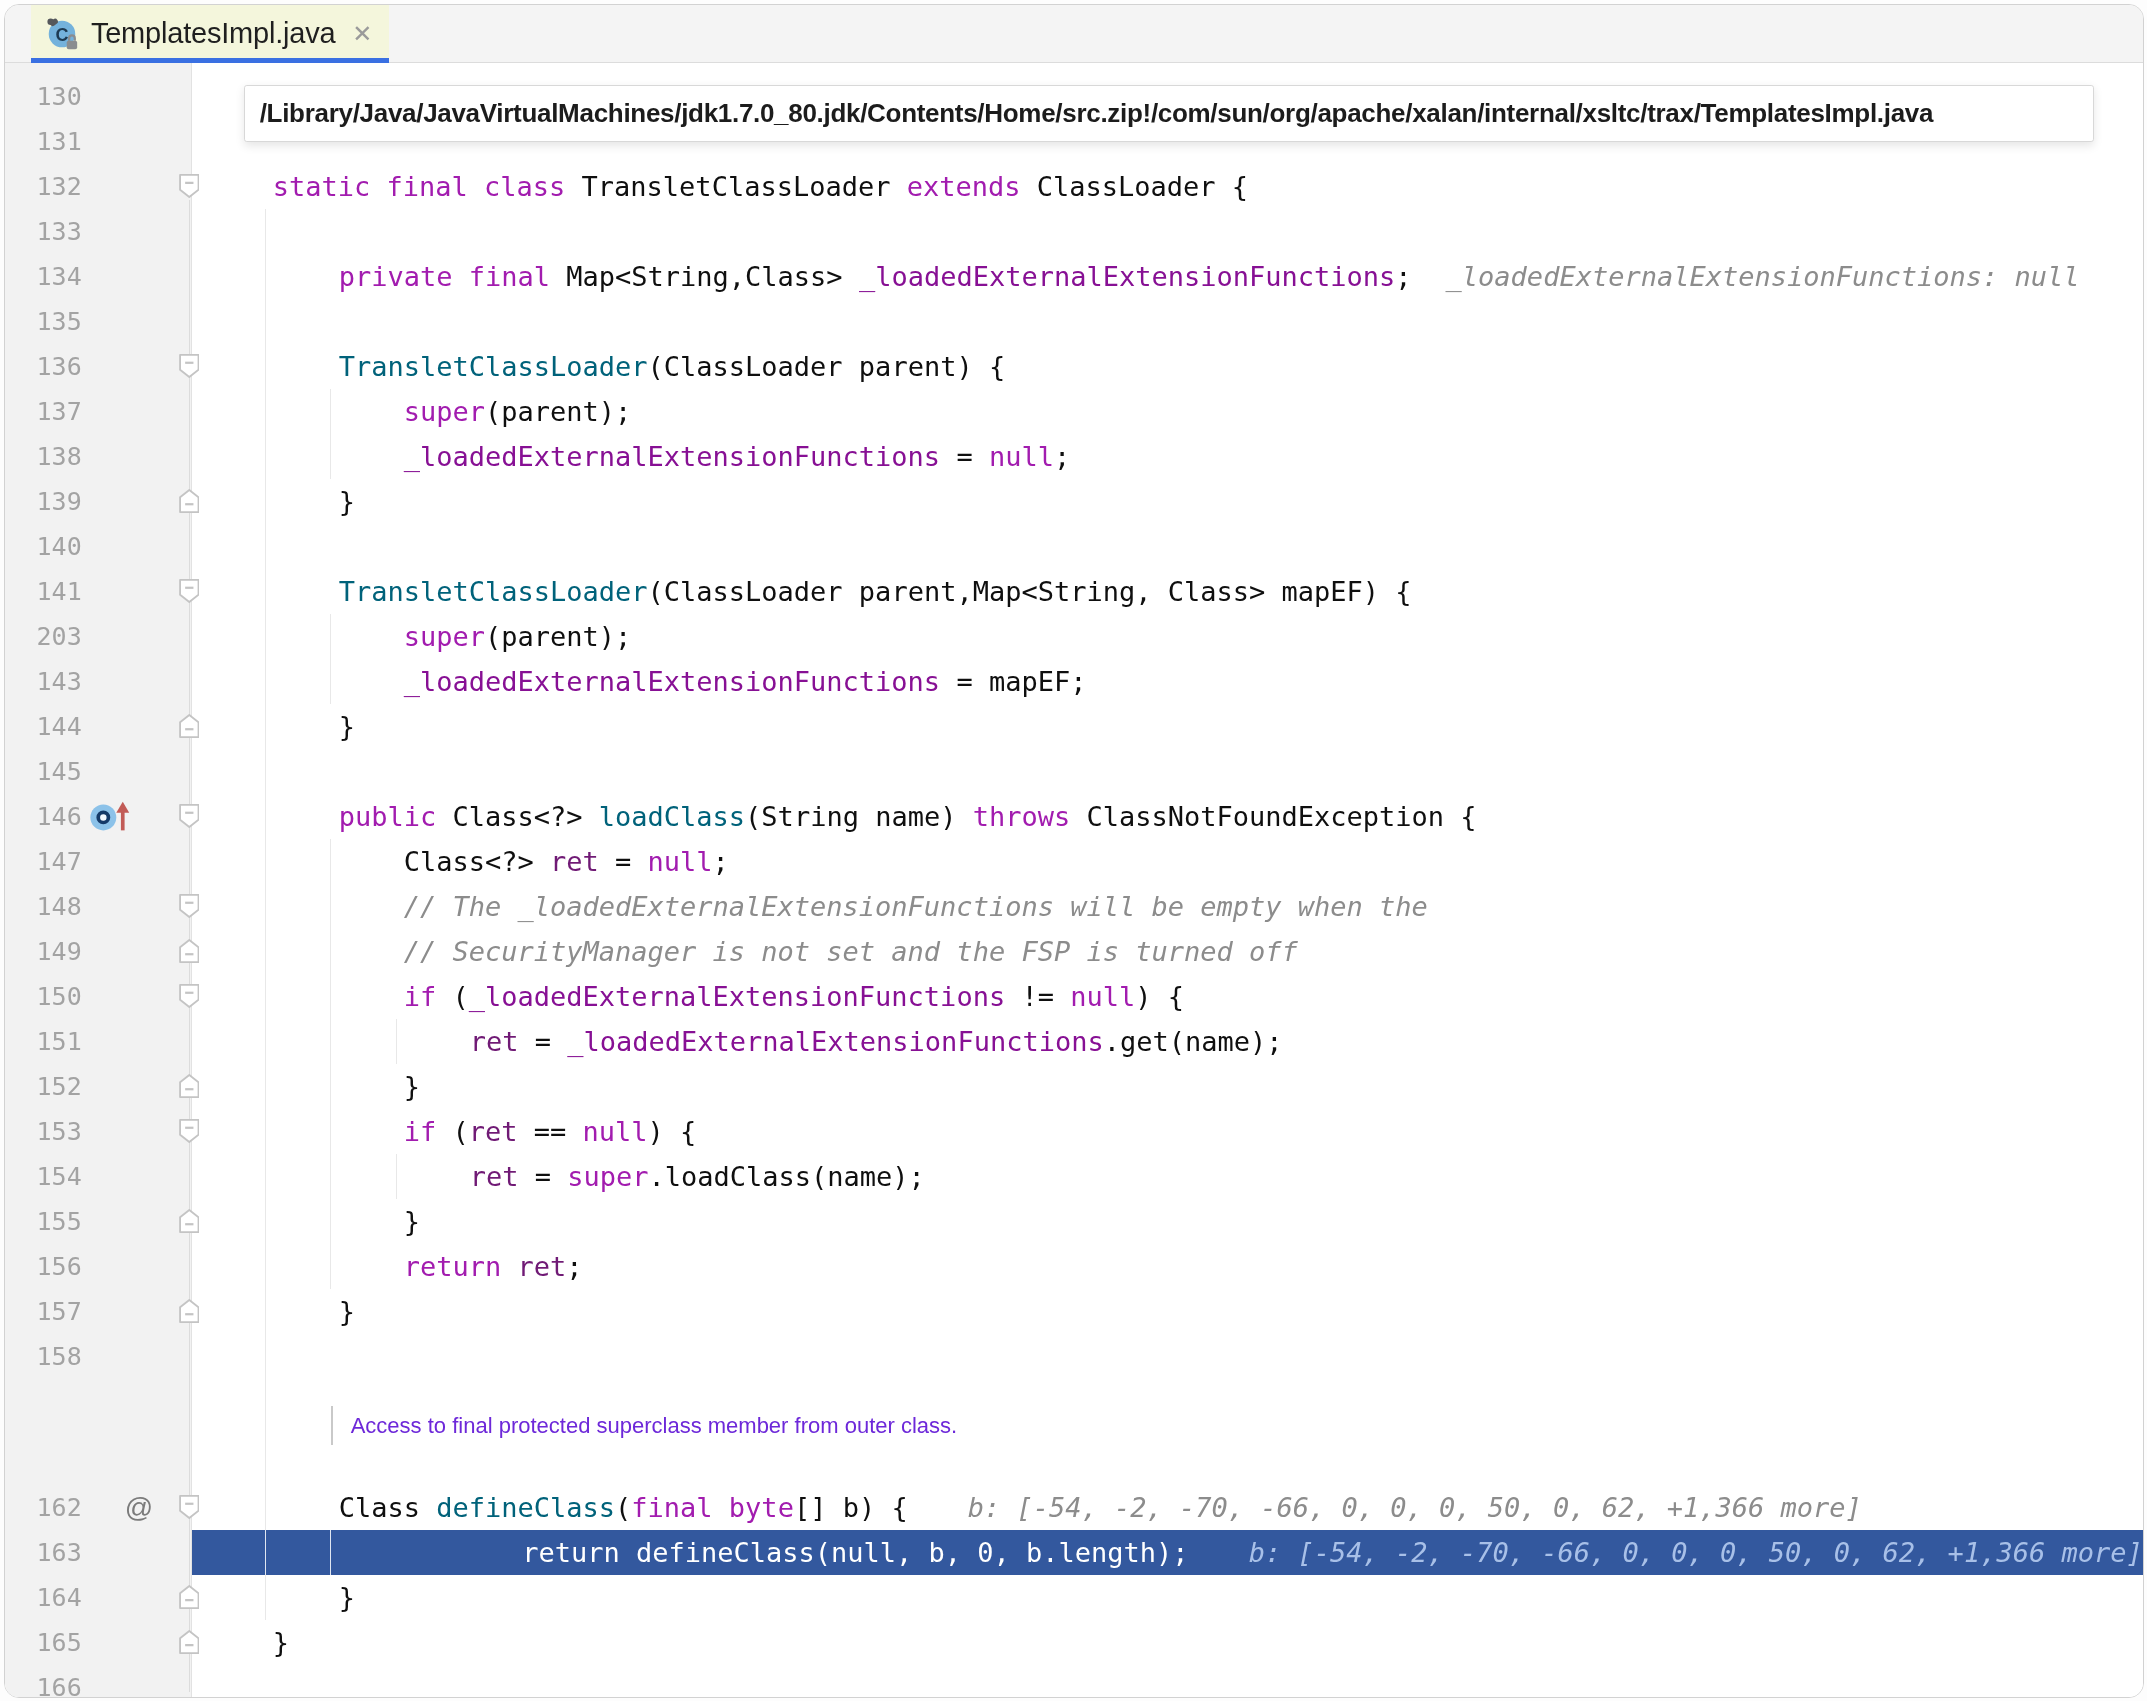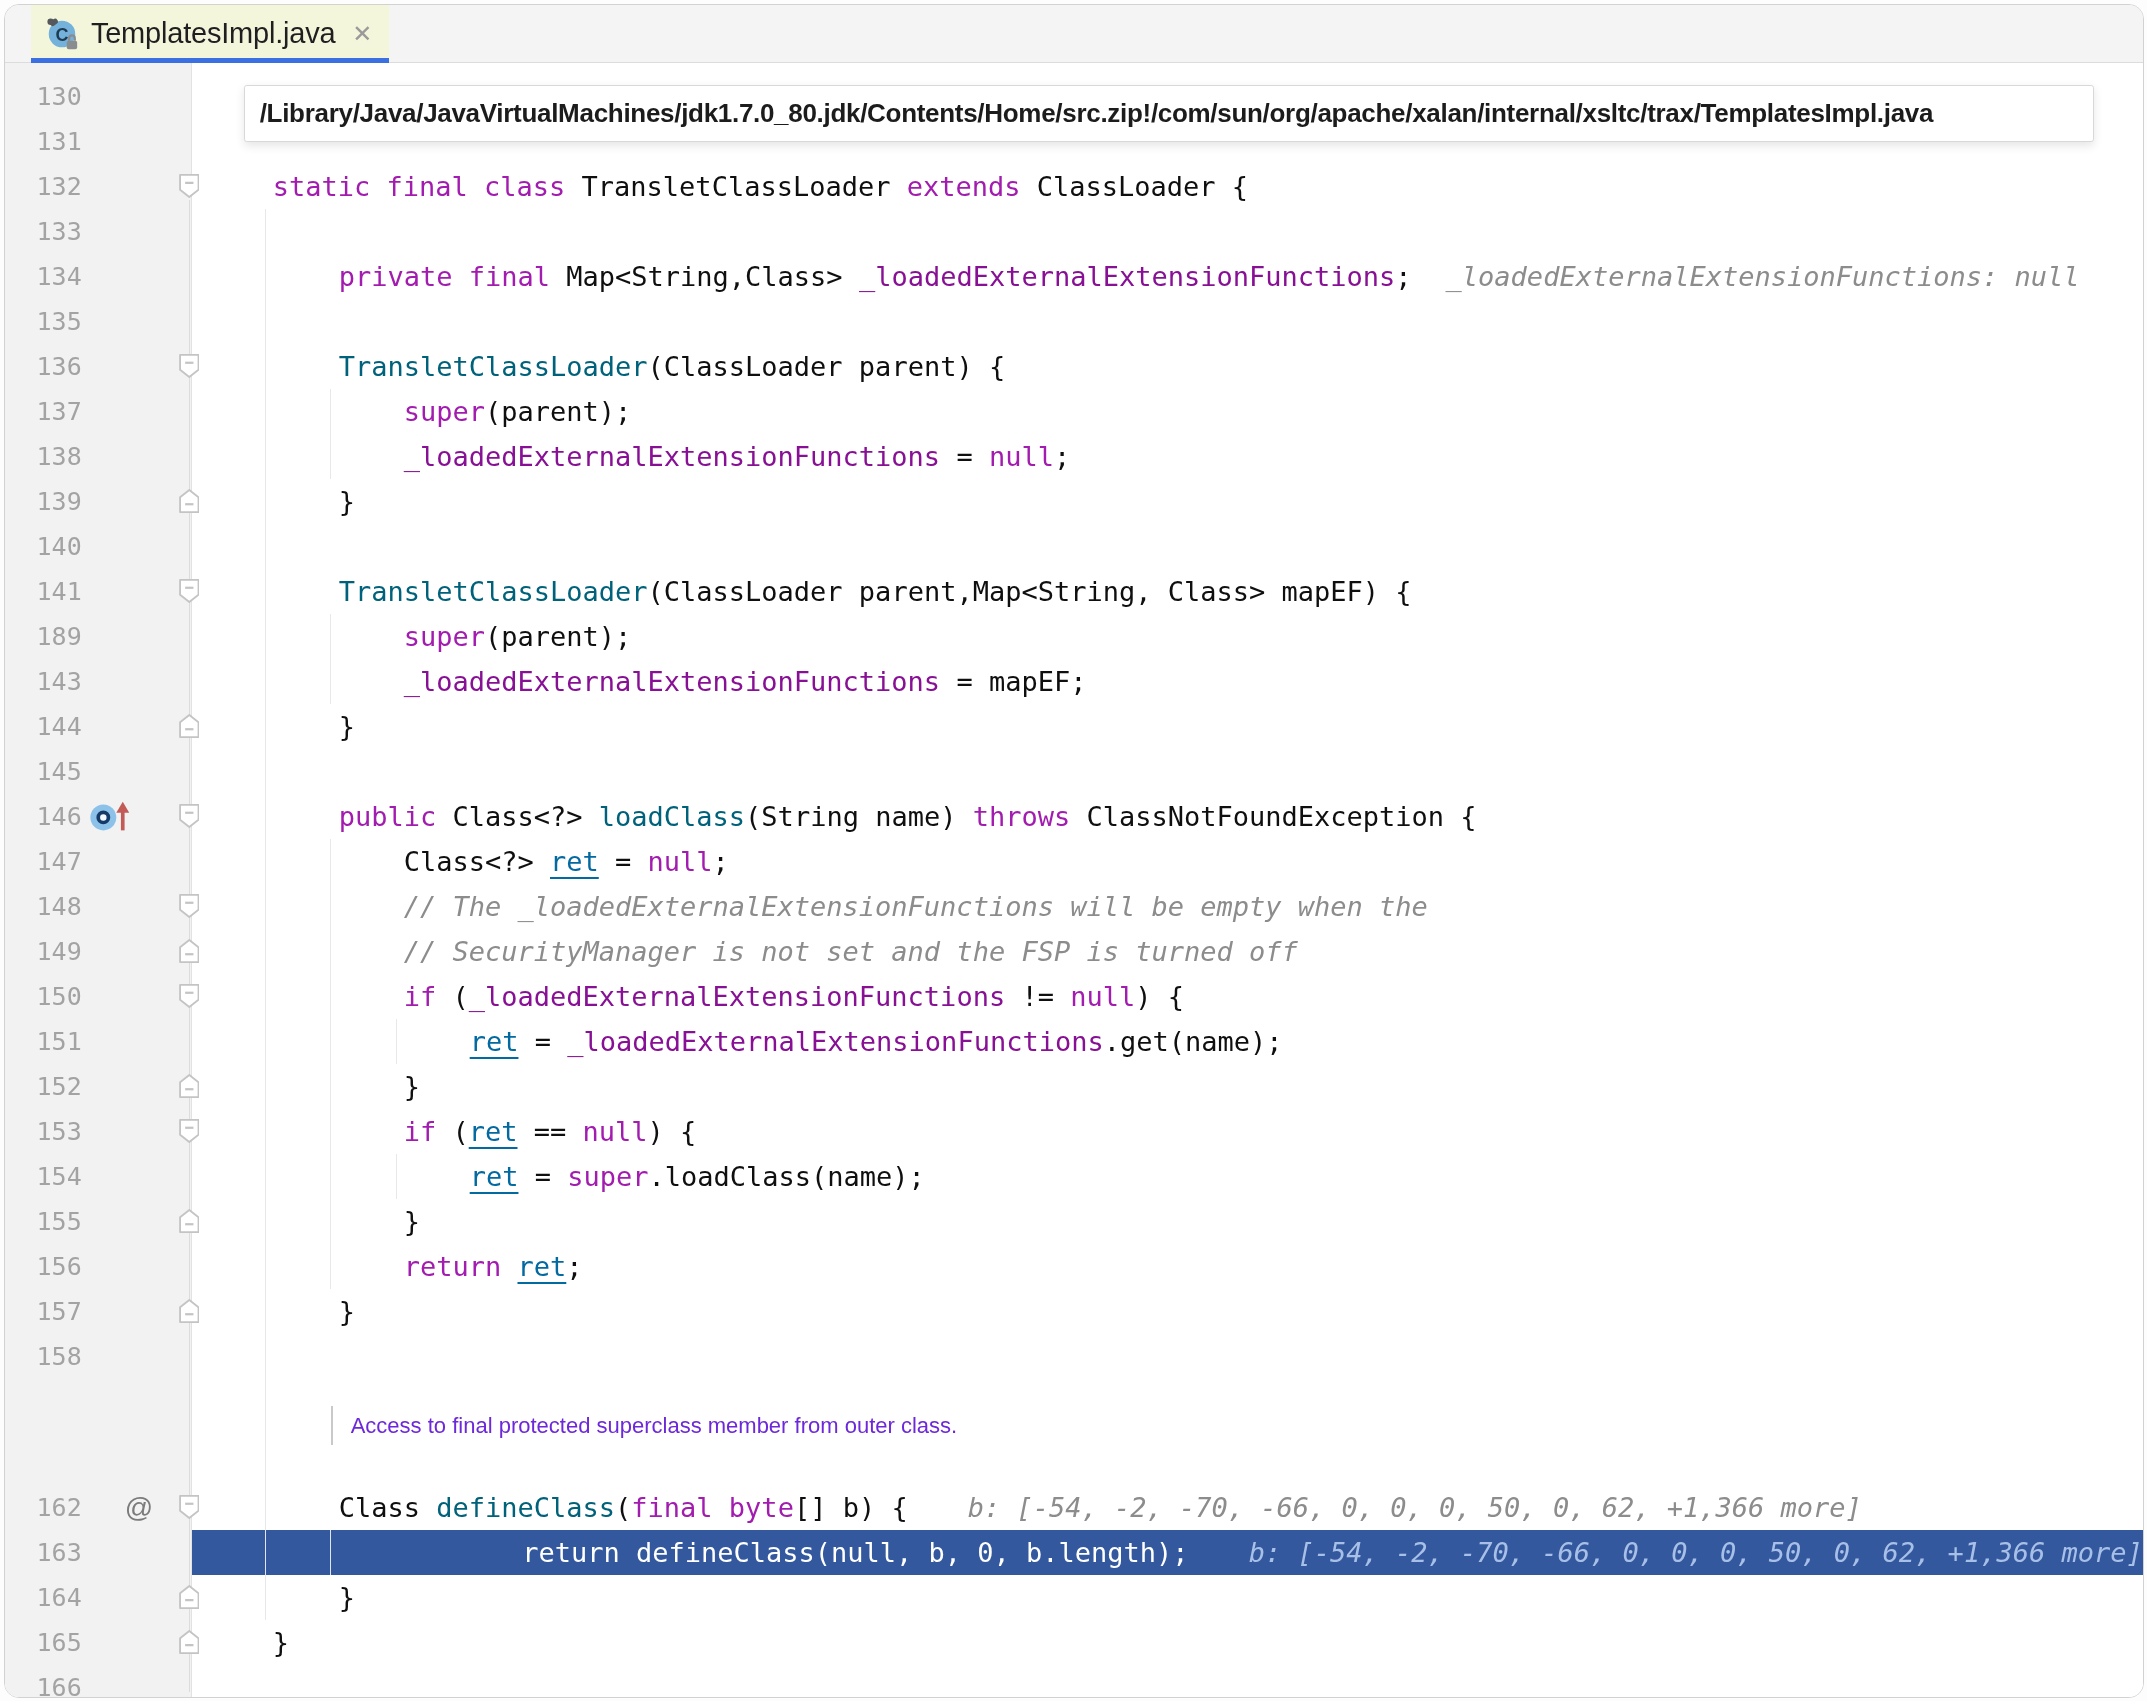--- a/index.html
+++ b/index.html
@@ -28,21 +28,21 @@
   .foldmark{ position:absolute; left:174px; top:10.3px; z-index:3; }
   .codecell{ position:absolute; left:187px; right:0; top:0; height:45px; white-space:nowrap; }
   .row.hl .codecell{ background:#33589e; }
   .guide{ position:absolute; top:0; bottom:0; width:0.9px; background:#e8e8e8; z-index:1; }
   .row.hl .guide{ background:rgba(255,255,255,0.85); }
   .codetext{ position:relative; z-index:2; height:45px; line-height:45px;
              font-family:"DejaVu Sans Mono",monospace; font-size:27px; color:#0f0f0f; }
   .t-kw{ color:#a21caf; } .t-mt{ color:#00627a; } .t-fd{ color:#871094; }
   .t-pl{ color:#0f0f0f; }
   .t-cm{ color:#8c8c8c; font-style:italic; }
-  .t-un{ color:#0369a1; text-decoration:underline; text-decoration-thickness:1.9px; text-underline-offset:5.6px; }
+  .t-un{ color:#701a75; text-decoration-thickness:1.9px; text-underline-offset:5.6px; }
   .t-wh{ color:#ffffff; }
   .hint{ font-style:italic; color:#8c8c8c; }
   .row.hl .hint{ color:#a8c0e8; }
   .foldtext{ position:relative; z-index:2; height:45px; line-height:45px; font-size:22px; color:#6d28d9;
              padding-left:159px; font-family:"Liberation Sans",sans-serif; }
   .foldbar{ position:absolute; left:139px; top:2.8px; bottom:2.8px; width:2.8px; background:#c9c9c9; z-index:2; }
 
   
   .pathbox{ position:absolute; left:239px; top:22.5px; width:1850px; height:57px; background:#ffffff;
             border:1.9px solid #d8d8d8; border-radius:2.8px; box-shadow:0 3.7px 9.4px rgba(0,0,0,0.10);
@@ -165,21 +165,21 @@
           <span class="foldmark"><svg width="20.6" height="24" viewBox="0 0 22 26">
               <polygon points="1,1 21,1 21,17 11,25 1,17" fill="#ffffff" stroke="#c4c4c4" stroke-width="2" stroke-linejoin="round"></polygon>
                  <line x1="6.5" y1="9.5" x2="15.5" y2="9.5" stroke="#c4c4c4" stroke-width="2.4"></line>
             </svg></span>
           <div class="codecell">
             <div class="guide" style="left: 73px;"></div>
             <div class="codetext" style="padding-left: 147px;"><span class="t-mt">TransletClassLoader</span><span class="t-pl">(ClassLoader parent,Map&lt;String, Class&gt; mapEF) {</span></div>
           </div>
         </div>
         <div class="row">
-          <span class="num">189</span>
+          <span class="num">203</span>
           <div class="codecell">
             <div class="guide" style="left: 73px;"></div>
             <div class="guide" style="left: 138px;"></div>
             <div class="codetext" style="padding-left: 212px;"><span class="t-kw">super</span><span class="t-pl">(parent);</span></div>
           </div>
         </div>
         <div class="row">
           <span class="num">143</span>
           <div class="codecell">
             <div class="guide" style="left: 73px;"></div>

